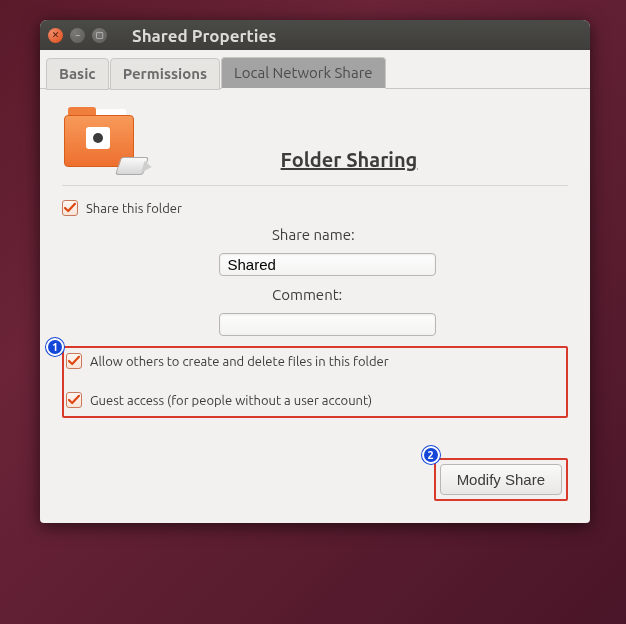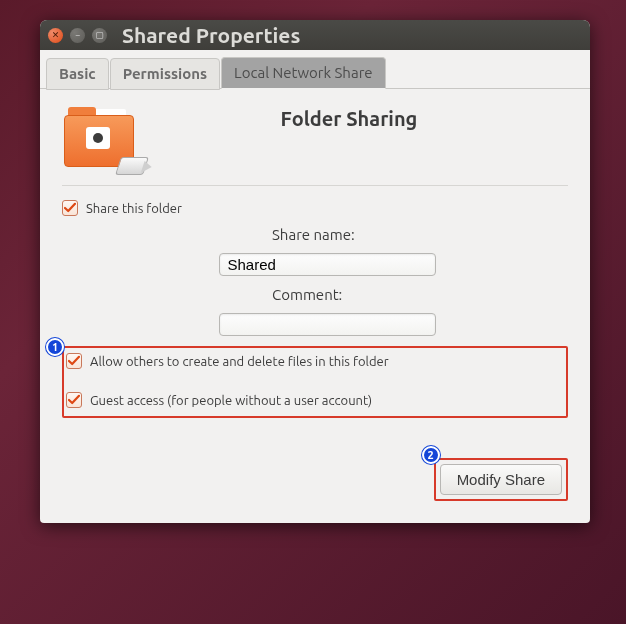--- a/index.html
+++ b/index.html
@@ -30,22 +30,22 @@
 .tbtn {
   width: 15px; height: 15px; border-radius: 50%;
   display: flex; align-items: center; justify-content: center;
   font-size: 9px;
 }
 .tbtn.close { background: radial-gradient(circle at 30% 30%, #f08b6a, #df4a16); color:#4b1a05; }
 .tbtn.min, .tbtn.max { background: radial-gradient(circle at 30% 30%, #7a7975, #5c5b57); color:#ddd; }
 .titlebar .title {
   color: #dcdbd7;
   font-weight: bold;
-  font-size: 21px;
-  margin-left: 8px;
+  font-size: 17px;
+  margin-left: 18px;
 }
 .tabs {
   display: flex;
   padding: 6px 6px 0 6px;
   background: #f2f1f0;
   border-bottom: 1px solid #c8c7c4;
 }
 .tab {
   padding: 6px 12px 7px;
   border: 1px solid #c8c7c4;
@@ -67,23 +67,24 @@
 }
 .tab.active {
   background: #a3a3a3;
   border-bottom: 1px solid #f2f1f0;
 }
 .content {
   padding: 18px 22px 22px 22px;
 }
 .header-row {
   display: flex;
-  align-items: flex-start;
+  align-items: flex-end;
   gap: 30px;
   margin-bottom: 14px;
+  text-decoration: underline;
 }
 .folder-icon {
   width: 78px; height: 64px; position: relative;
 }
 .folder-icon .tab-f {
   position: absolute; top: 0; left: 6px; width: 28px; height: 12px;
   background: #f07e3c; border-radius: 3px 3px 0 0;
 }
 .folder-icon .body-f {
   position: absolute; top: 8px; left: 2px; width: 70px; height: 52px;

